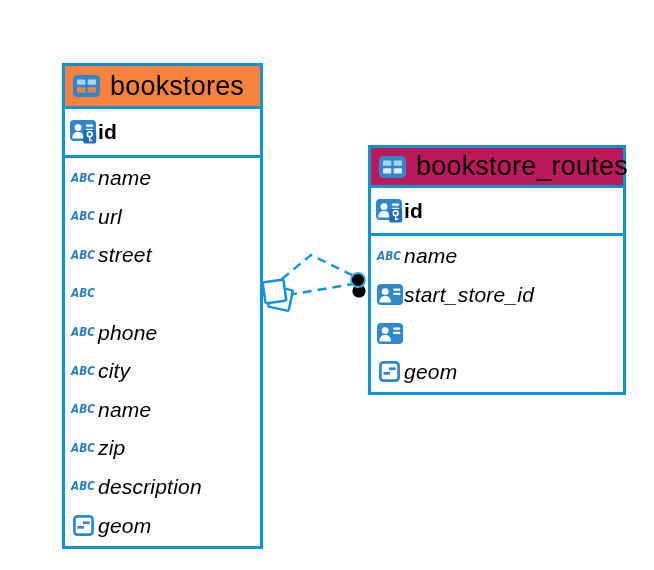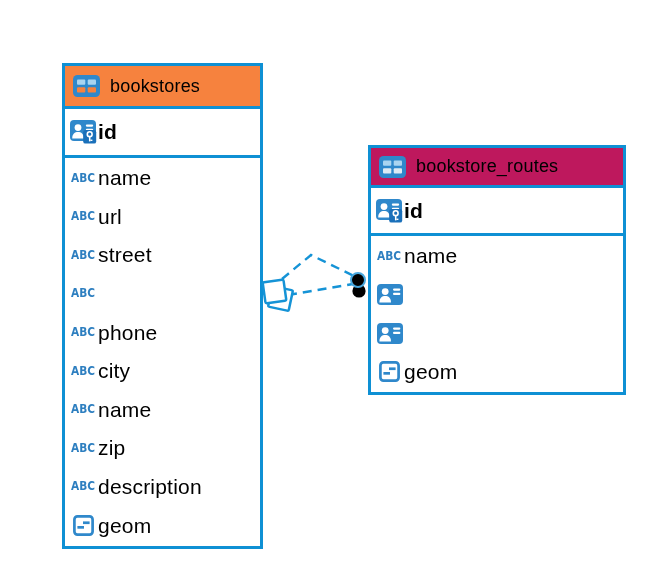--- a/index.html
+++ b/index.html
@@ -9,30 +9,30 @@
   }
   .erd-table{
     position:absolute;background:#fff;border:3.5px solid #0E90D4;
     box-sizing:border-box;display:flex;flex-direction:column;z-index:1;
   }
   #table-bookstores{left:62px;top:63px;width:201px;height:486px;}
   #table-routes{left:368px;top:145px;width:258px;height:250px;}
   .hdr{
     display:flex;align-items:center;gap:9px;padding:0 7px;
     border-bottom:3px solid #0E90D4;box-sizing:border-box;
-    font-size:18px;letter-spacing:.2px;flex:none;
+    font-size:27px;letter-spacing:.2px;flex:none;
   }
   #table-bookstores .hdr{background:#F6823E;height:43px;}
   #table-routes .hdr{background:#be185d;height:40px;}
   .row{display:flex;align-items:center;padding:0 4px;font-size:21px;letter-spacing:.2px;}
   .pk-row{border-bottom:3px solid #0E90D4;box-sizing:border-box;font-weight:700;flex:none;}
   #table-bookstores .pk-row{height:49px;}
   #table-routes .pk-row{height:48px;}
   .cols{flex:1;display:flex;flex-direction:column;padding:1px 0;}
-  .cols .row{flex:1;}
+  .cols .row{flex:1;font-style:italic;}
   .icon-slot{flex:none;width:29px;display:flex;align-items:center;justify-content:center;}
   .ic-abc{
     font-family:"DejaVu Sans",sans-serif;font-weight:900;font-size:11.5px;
     color:#2E7FC0;letter-spacing:0;transform:scaleX(.92);line-height:1;
   }
   svg{display:block;}
   #rel-overlay{position:absolute;left:0;top:0;z-index:2;pointer-events:none;}
 </style>
 </head>
 <body>
@@ -172,20 +172,21 @@
       <div class="row col-row">
   <span class="icon-slot">
     <svg width="26" height="21" viewBox="0 0 26 21">
       <rect x="0" y="0" width="26" height="21" rx="4" fill="#2F88CB"></rect>
       <circle cx="8.2" cy="7.6" r="3.4" fill="#fff"></circle>
       <path d="M2.4 18.4 C2.4 13.9 5 12 8.2 12 C11.4 12 14 13.9 14 18.4 Z" fill="#fff"></path>
       <rect x="16" y="4.4" width="7.4" height="2.3" rx="1.1" fill="#fff"></rect>
       <rect x="16" y="8.8" width="7.4" height="2.3" rx="1.1" fill="#fff"></rect>
     </svg>
   </span>
+<span>start_store_id</span>
       </div>
       <div class="row col-row">
   <span class="icon-slot">
     <svg width="26" height="21" viewBox="0 0 26 21">
       <rect x="0" y="0" width="26" height="21" rx="4" fill="#2F88CB"></rect>
       <circle cx="8.2" cy="7.6" r="3.4" fill="#fff"></circle>
       <path d="M2.4 18.4 C2.4 13.9 5 12 8.2 12 C11.4 12 14 13.9 14 18.4 Z" fill="#fff"></path>
       <rect x="16" y="4.4" width="7.4" height="2.3" rx="1.1" fill="#fff"></rect>
       <rect x="16" y="8.8" width="7.4" height="2.3" rx="1.1" fill="#fff"></rect>
     </svg>

